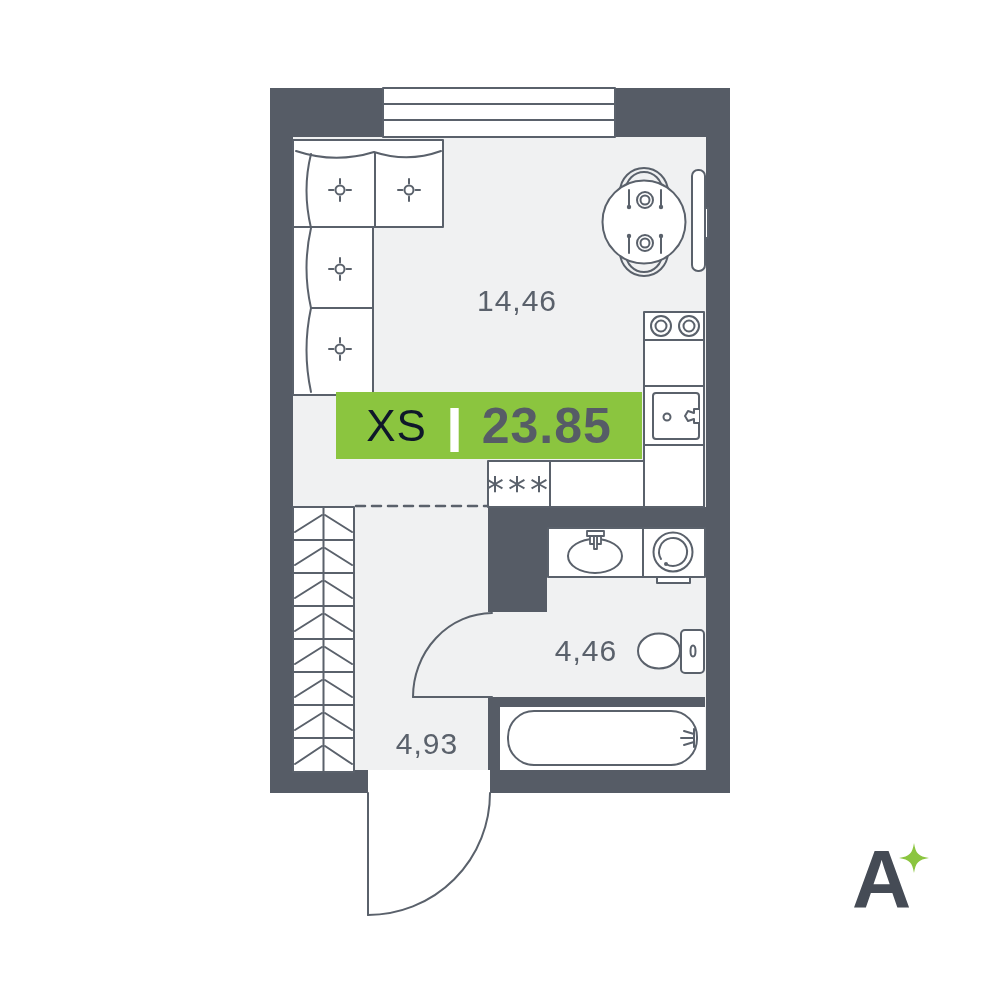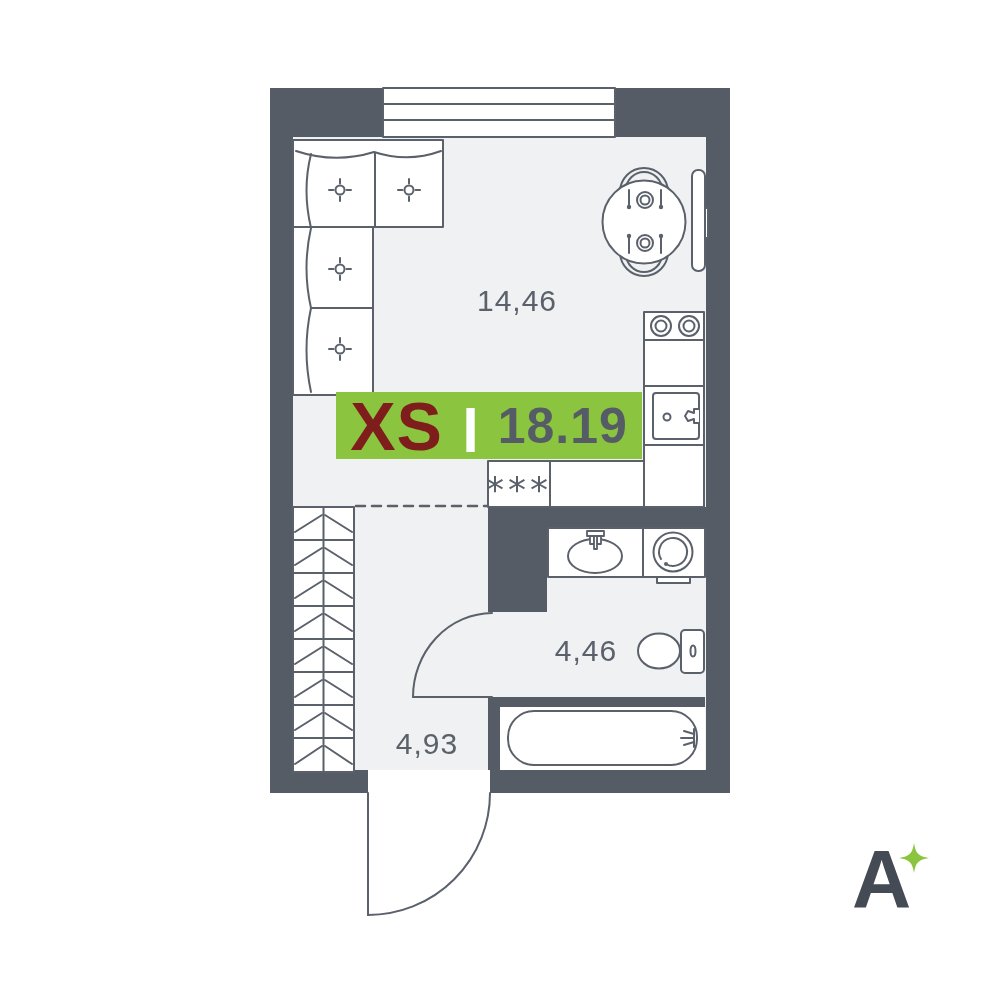--- a/index.html
+++ b/index.html
@@ -15,21 +15,21 @@
   .fridge-label{
     font-family:"DejaVu Sans",sans-serif;
     font-size:36px;letter-spacing:4px;fill:#5a616b;
   }
   .area-badge{
     position:absolute;left:336px;top:392px;width:306px;height:67px;
     background:#8bc53f;display:flex;align-items:center;justify-content:center;
     gap:21px;
   }
   .badge-size{
-    color:#7f1d1d;font-weight:bold;font-size:68px;letter-spacing:1px;line-height:1;
+    color:#0f172a;font-weight:normal;font-size:44px;letter-spacing:1px;line-height:1;
   }
   .badge-sep{
     color:#ffffff;font-weight:bold;font-size:46px;line-height:1;
     transform:scaleX(1.4);
   }
   .badge-area{
     color:#565c66;font-weight:bold;font-size:50px;line-height:1;letter-spacing:1px;
   }
   .brand-logo{position:absolute;left:852px;top:838px;width:90px;height:90px;}
   .logo-a{
@@ -234,21 +234,21 @@
     <text x="517" y="311" text-anchor="middle" class="room-label">14,46</text>
     <text x="586" y="661" text-anchor="middle" class="room-label">4,46</text>
     <text x="427" y="754" text-anchor="middle" class="room-label">4,93</text>
     <text x="519" y="502" text-anchor="middle" class="fridge-label">***</text>
   </g>
 </svg>
 
 <div class="area-badge">
   <span class="badge-size">XS</span>
   <span class="badge-sep">|</span>
-  <span class="badge-area">18.19</span>
+  <span class="badge-area">23.85</span>
 </div>
 
 <div class="brand-logo">
   <span class="logo-a">A</span>
   <svg class="sparkle" width="36" height="36" viewBox="-18 -18 36 36">
     <path d="M0,-15 C1.6,-4.5 4.5,-1.6 15,0 C4.5,1.6 1.6,4.5 0,15 C-1.6,4.5 -4.5,1.6 -15,0 C-4.5,-1.6 -1.6,-4.5 0,-15 Z" fill="#8bc53f"></path>
   </svg>
 </div>
 
 </body></html>

